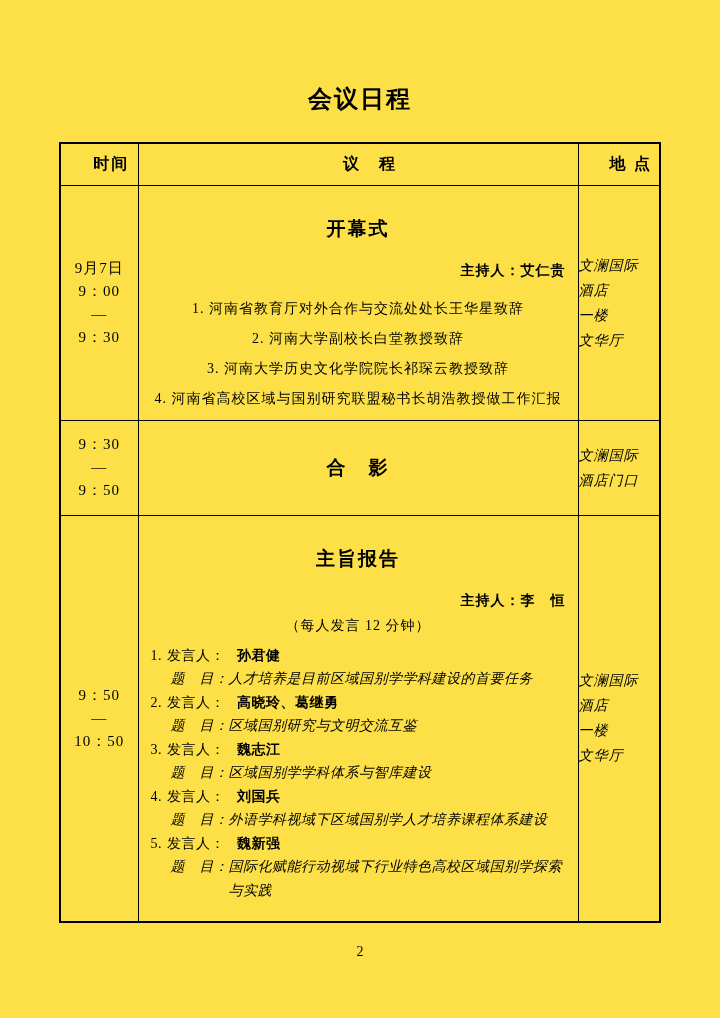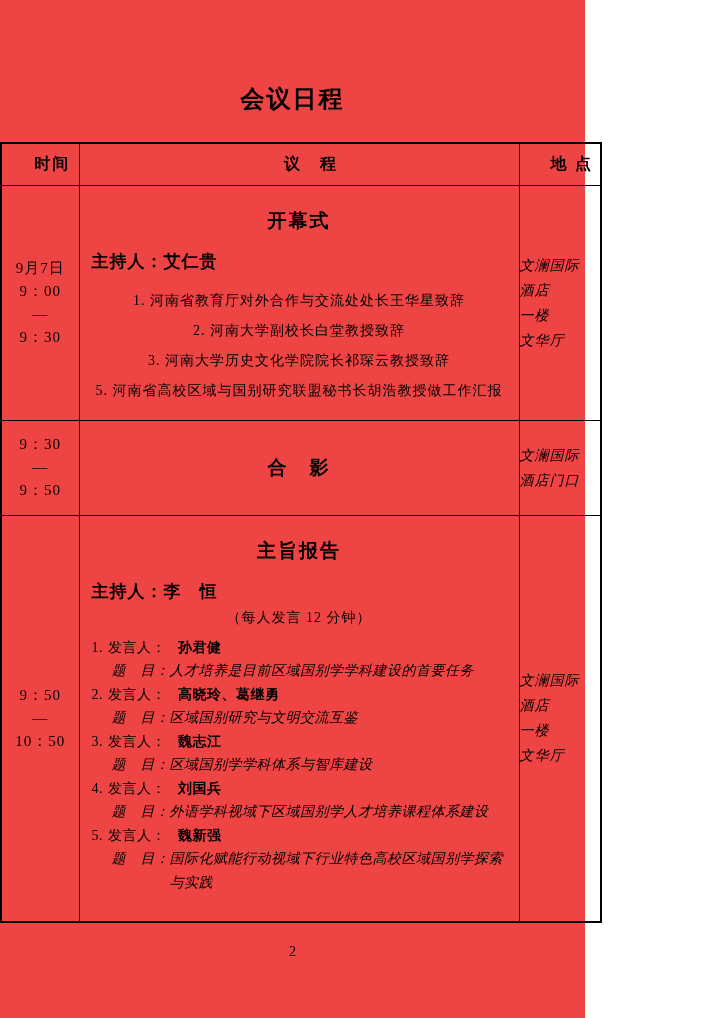--- a/index.html
+++ b/index.html
@@ -4,21 +4,21 @@
 <style>
   * { margin: 0; padding: 0; box-sizing: border-box; }
   html, body { background: #ffffff; }
   body {
     width: 720px; height: 1018px;
     font-family: "Liberation Serif", "DejaVu Serif", serif;
     color: #000;
     position: relative;
     overflow: hidden;
   }
-  .page { width: 585px; height: 1018px; position: relative; background: #ef4444; }
+  .page { width: 720px; height: 1018px; position: relative; background: #fde047; }
 
   .doc-title {
     padding-top: 84px;
     text-align: center;
     font-family: "Liberation Sans", "DejaVu Sans", sans-serif;
     font-weight: bold;
     font-size: 24px;
     letter-spacing: 2px;
     line-height: 30px;
   }
@@ -75,29 +75,29 @@
     vertical-align: middle;
     text-align: center;
   }
 
   .session-title {
     text-align: center;
     font-family: "Liberation Sans", "DejaVu Sans", sans-serif;
     font-weight: bold;
     font-size: 19px;
     letter-spacing: 2px;
-    margin-top: 22px;
+    margin-top: 30px;
     line-height: 26px;
   }
   .session-title.standalone { margin-top: 0; }
   .moderator {
-    text-align: left;
-    font-family: "Liberation Sans", "DejaVu Sans", sans-serif;
-    font-weight: bold;
-    font-size: 17px;
+    text-align: right;
+    font-family: "Liberation Sans", "DejaVu Sans", sans-serif;
+    font-weight: bold;
+    font-size: 14px;
     letter-spacing: 1px;
     margin-top: 16px;
     line-height: 24px;
   }
   .note {
     text-align: center;
     font-size: 14px;
     letter-spacing: 1px;
     margin-top: 3px;
     line-height: 22px;
@@ -169,21 +169,21 @@
           <div>—</div>
           <div>9：30</div>
         </td>
         <td class="agenda-cell">
           <div class="session-title">开幕式</div>
           <div class="moderator">主持人：艾仁贵</div>
           <div class="opening-items">
             <div class="opening-item">1. 河南省教育厅对外合作与交流处处长王华星致辞</div>
             <div class="opening-item">2. 河南大学副校长白堂教授致辞</div>
             <div class="opening-item">3. 河南大学历史文化学院院长祁琛云教授致辞</div>
-            <div class="opening-item">5. 河南省高校区域与国别研究联盟秘书长胡浩教授做工作汇报</div>
+            <div class="opening-item">4. 河南省高校区域与国别研究联盟秘书长胡浩教授做工作汇报</div>
           </div>
         </td>
         <td class="loc-cell">
           <div>文澜国际</div>
           <div>酒店</div>
           <div>一楼</div>
           <div>文华厅</div>
         </td>
       </tr>
 

